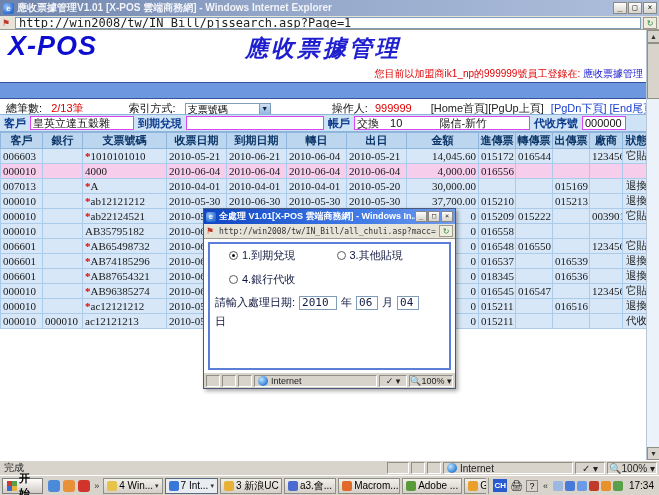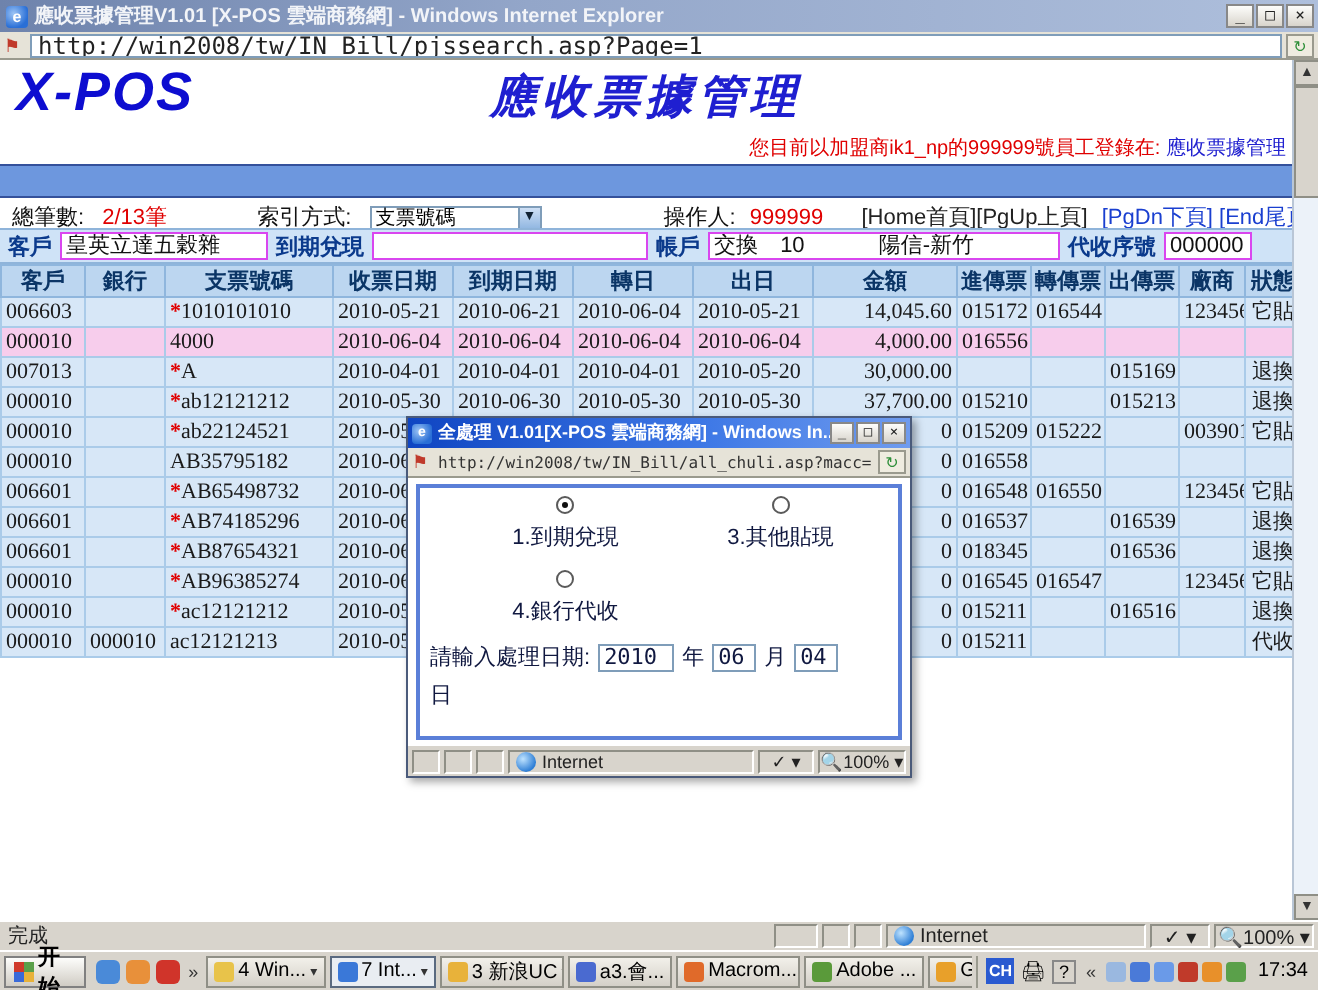--- a/index.html
+++ b/index.html
@@ -64,21 +64,21 @@
   .dtitle { height:15px; background:linear-gradient(90deg,#0f45c2,#3f79e6 60%,#6f9bee); display:flex; align-items:center; padding:0 2px; }
   .dtitle .ticon { width:10px; height:10px; margin-right:3px; border-radius:2px; background:radial-gradient(circle at 35% 35%,#9cc4f5,#2a6fd6 70%); color:#fff; font-size:7px; line-height:10px; text-align:center; font-weight:bold; }
   .dtitle .ttext { flex:1; color:#fff; font-size:9px; font-weight:bold; white-space:nowrap; overflow:hidden; }
   .dtitle .winbtn { width:12px; height:11px; font-size:7px; line-height:9px; }
   .daddr { height:15px; background:#e6e3d8; border-bottom:1px solid #9a9a8e; display:flex; align-items:center; padding:0 2px; }
   .daddr .url { flex:1; font-size:8px; color:#333; font-family:"DejaVu Sans Mono",monospace; white-space:nowrap; overflow:hidden; }
   .dbody { position:absolute; left:0; top:30px; width:251px; height:134px; background:#fff; }
   .dframe { position:absolute; left:4px; top:3px; right:4px; bottom:3px; border:2px solid #5b7fd8; padding:4px 5px; font-size:11px; color:#101840; }
   .dprompt { font-weight:bold; margin-bottom:4px; }
   .optgrid { display:grid; grid-template-columns:1fr 1fr; row-gap:9px; padding:0 0 8px 14px; }
-  .opt { display:flex; align-items:center; gap:4px; white-space:nowrap;flex-direction:column; }
+  .opt { display:flex; align-items:center; gap:4px; white-space:nowrap; }
   .radio { width:9px; height:9px; border-radius:50%; border:1px solid #5a5a5a; background:#fff; position:relative; flex:none; }
   .radio.sel::after { content:""; position:absolute; left:2px; top:2px; width:3px; height:3px; border-radius:50%; background:#111; }
   .dateline { display:flex; align-items:center; gap:4px; flex-wrap:wrap; }
   .dinput { border:1px solid #7f9db9; background:#fff; height:14px; font-size:11px; line-height:12px; padding:0 2px; text-align:left; font-family:"DejaVu Sans Mono",monospace; }
   .dbtns { display:flex; justify-content:center; gap:36px; margin-top:10px; }
   .dbtn { background:#fff; border:2px solid #33499e; color:#2233aa; font-weight:bold; font-size:11px; padding:1px 10px; }
   .dstatus { position:absolute; left:0; bottom:0; width:251px; height:16px; background:#d8d4cc; border-top:1px solid #fff; display:flex; align-items:center; font-size:9px; color:#222; }
   .seg { height:12px; border:1px solid; border-color:#8f8f86 #fff #fff #8f8f86; margin-left:2px; }
   .globe { width:10px; height:10px; border-radius:50%; background:radial-gradient(circle at 35% 35%,#bfe3ff,#2f7fd6 70%); margin:0 3px; flex:none; }
 

